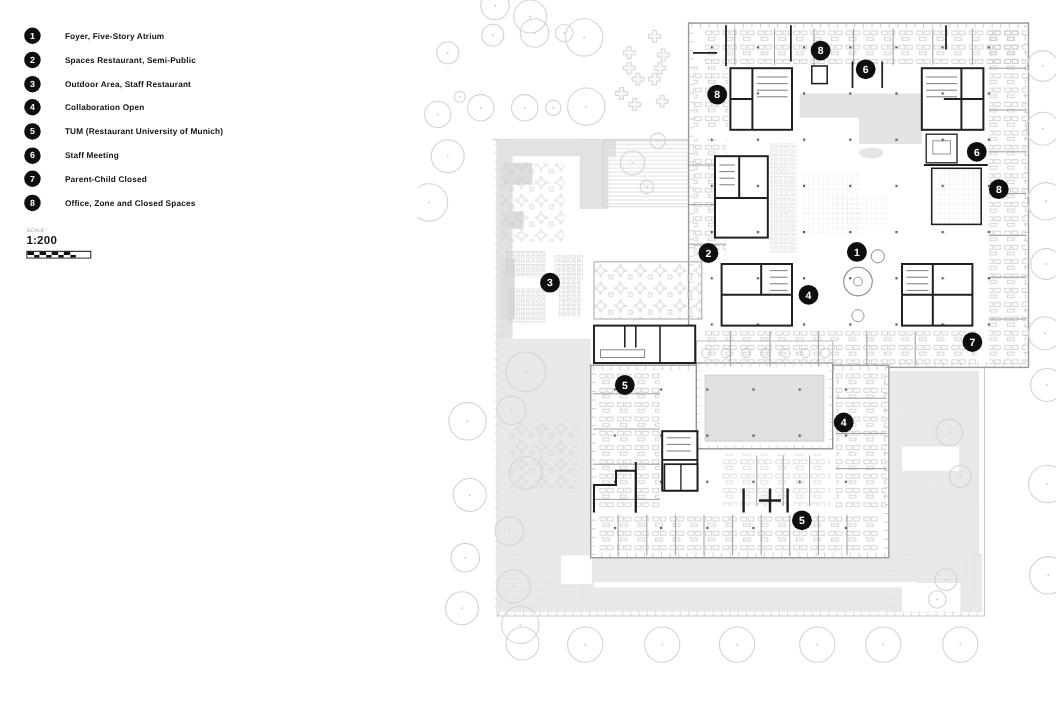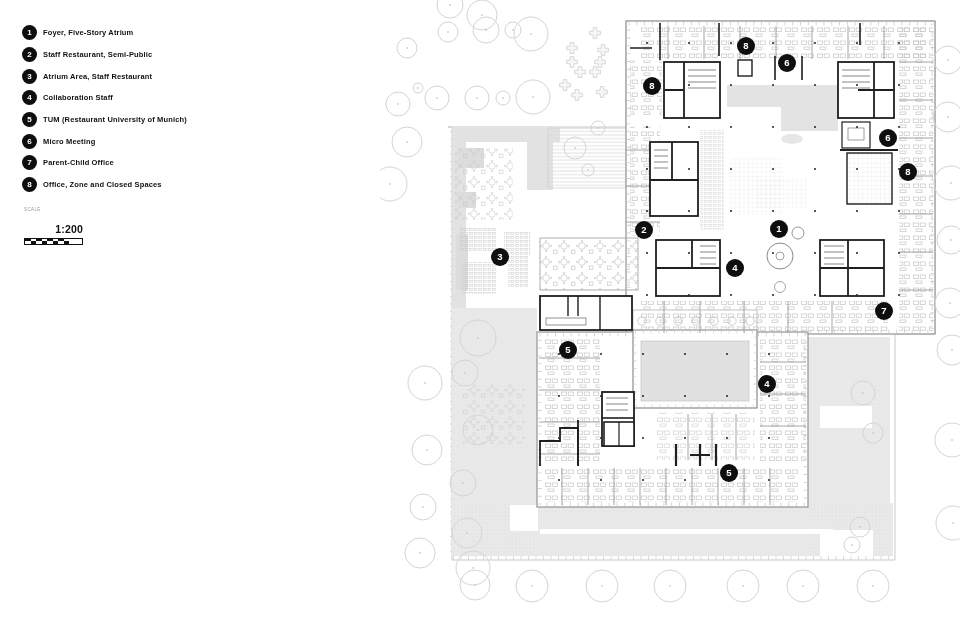--- a/index.html
+++ b/index.html
@@ -4,25 +4,25 @@
 <style>
   html,body{margin:0;padding:0;background:#fff;}
   #canvas{position:relative;width:960px;height:637px;background:#fff;overflow:hidden;
           font-family:"Liberation Sans",sans-serif;}
   
   #legend{position:absolute;left:22px;top:22px;width:260px;}
   .lrow{display:flex;align-items:center;height:21.7px;}
   .badge{width:15px;height:15px;border-radius:50%;background:#0e0e0e;color:#fff;
          font-size:8px;font-weight:bold;display:flex;align-items:center;justify-content:center;
          flex:0 0 15px;}
-  .llabel{margin-left:6px;font-size:7.5px;font-weight:bold;color:#111;letter-spacing:.15px;}
+  .llabel{margin-left:22px;font-size:7.5px;font-weight:bold;color:#111;letter-spacing:.15px;}
   
   #scaleblock{position:absolute;left:24px;top:207px;}
   .scale-heading{font-size:4.5px;color:#9a9a9a;letter-spacing:.4px;}
-  .scale-value{font-size:10.5px;font-weight:bold;color:#111;margin-top:11px;letter-spacing:.2px;text-align:right;}
+  .scale-value{font-size:10.5px;font-weight:bold;color:#111;margin-top:1px;letter-spacing:.2px;}
   #scalebar{margin-top:3px;width:57px;height:5px;border:1px solid #111;display:flex;background:#fff;}
   #scalebar .seg{width:5.5px;height:100%;}
   #scalebar .seg:nth-child(odd){background:linear-gradient(to bottom,#111 0 50%,#fff 50% 100%);}
   #scalebar .seg:nth-child(even){background:linear-gradient(to bottom,#fff 0 50%,#111 50% 100%);}
   #scalebar .tail{flex:1;background:#fff;}
   
   #plan{position:absolute;left:380px;top:0;width:580px;height:637px;}
   text.mnum{font-family:"Liberation Sans",sans-serif;font-weight:bold;}
 </style>
 </head>
@@ -30,41 +30,41 @@
 
 <div id="canvas">
 
   <aside id="legend">
       <div class="lrow">
         <span class="badge">1</span>
         <span class="llabel">Foyer, Five-Story Atrium</span>
       </div>
       <div class="lrow">
         <span class="badge">2</span>
-        <span class="llabel">Staff Restaurant, Semi-Public</span>
+        <span class="llabel">Spaces Restaurant, Semi-Public</span>
       </div>
       <div class="lrow">
         <span class="badge">3</span>
-        <span class="llabel">Atrium Area, Staff Restaurant</span>
+        <span class="llabel">Outdoor Area, Staff Restaurant</span>
       </div>
       <div class="lrow">
         <span class="badge">4</span>
-        <span class="llabel">Collaboration Staff</span>
+        <span class="llabel">Collaboration Open</span>
       </div>
       <div class="lrow">
         <span class="badge">5</span>
         <span class="llabel">TUM (Restaurant University of Munich)</span>
       </div>
       <div class="lrow">
         <span class="badge">6</span>
-        <span class="llabel">Micro Meeting</span>
+        <span class="llabel">Staff Meeting</span>
       </div>
       <div class="lrow">
         <span class="badge">7</span>
-        <span class="llabel">Parent-Child Office</span>
+        <span class="llabel">Parent-Child Closed</span>
       </div>
       <div class="lrow">
         <span class="badge">8</span>
         <span class="llabel">Office, Zone and Closed Spaces</span>
       </div>
     </aside>
 
   <div id="scaleblock">
     <div class="scale-heading">SCALE</div>
     <div class="scale-value">1:200</div>

